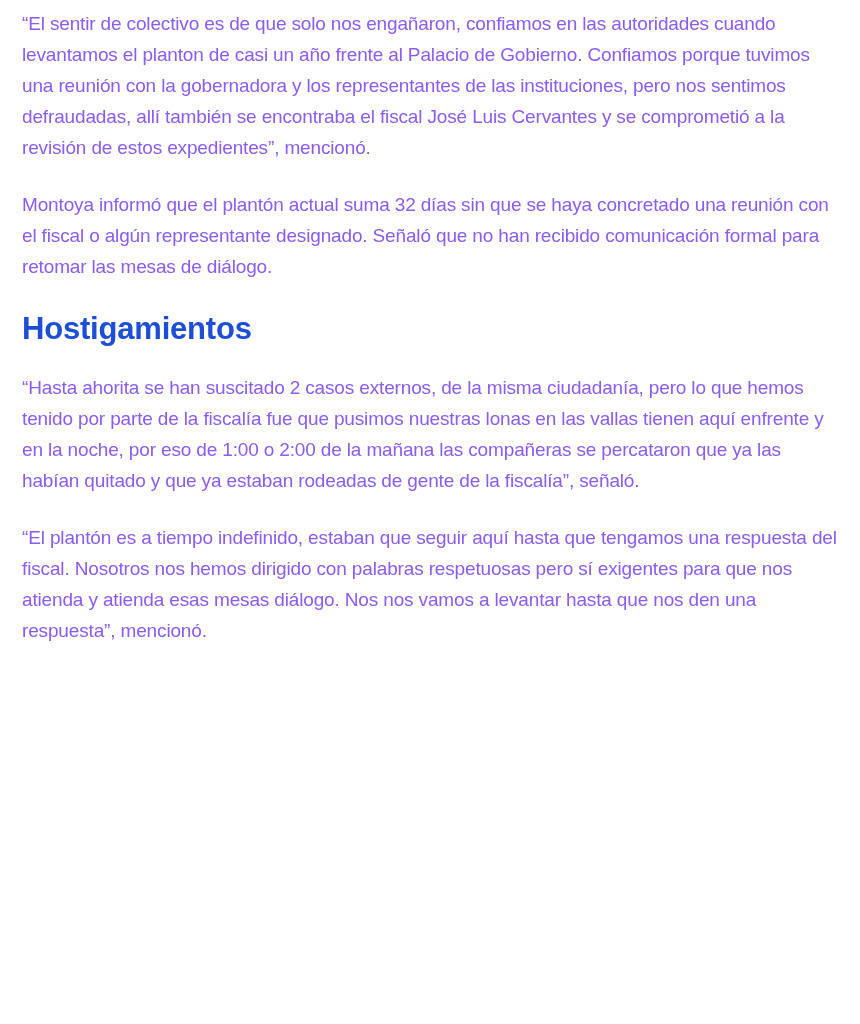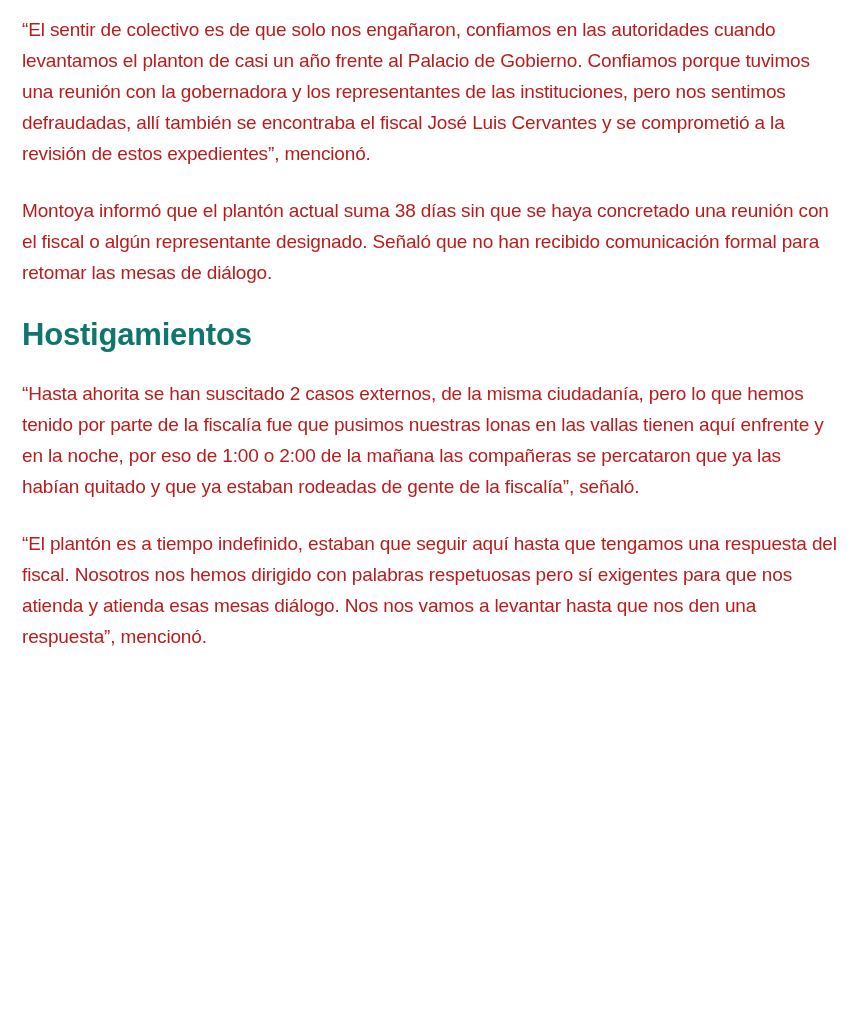--- a/index.html
+++ b/index.html
@@ -10,43 +10,43 @@
     width: 860px;
     height: 1024px;
     overflow: hidden;
   }
   .article {
     width: 860px;
     padding: 6px 22px 0 22px;
     font-family: "Liberation Sans", "DejaVu Sans", sans-serif;
   }
   .article p {
-    margin: 8px 0 26px 0;
+    margin: 2px 0 26px 0;
     font-size: 19px;
     line-height: 31px;
     letter-spacing: -0.15px;
-    color: #b91c1c;
+    color: #8b5cf6;
     font-weight: 400;
   }
   .article h2 {
     margin: 20px 0 22px 0;
     font-size: 31px;
     line-height: 42px;
     letter-spacing: -0.2px;
-    color: #0f766e;
+    color: #1d4ed8;
     font-weight: 700;
   }
 </style>
 </head>
 <body>
 
 <article class="article">
   <p>“El sentir de colectivo es de que solo nos engañaron, confiamos en las autoridades cuando levantamos el planton de casi un año frente al Palacio de Gobierno. Confiamos porque tuvimos una reunión con la gobernadora y los representantes de las instituciones, pero nos sentimos defraudadas, allí también se encontraba el fiscal José Luis Cervantes y se comprometió a la revisión de estos expedientes”, mencionó.</p>
 
-  <p>Montoya informó que el plantón actual suma 38 días sin que se haya concretado una reunión con el fiscal o algún representante designado. Señaló que no han recibido comunicación formal para retomar las mesas de diálogo.</p>
+  <p>Montoya informó que el plantón actual suma 32 días sin que se haya concretado una reunión con el fiscal o algún representante designado. Señaló que no han recibido comunicación formal para retomar las mesas de diálogo.</p>
 
 
   <h2>Hostigamientos</h2>
 
 
   <p>“Hasta ahorita se han suscitado 2 casos externos, de la misma ciudadanía, pero lo que hemos tenido por parte de la fiscalía fue que pusimos nuestras lonas en las vallas tienen aquí enfrente y en la noche, por eso de 1:00 o 2:00 de la mañana las compañeras se percataron que ya las habían quitado y que ya estaban rodeadas de gente de la fiscalía”, señaló.</p>
 
 
   <p>“El plantón es a tiempo indefinido, estaban que seguir aquí hasta que tengamos una respuesta del fiscal. Nosotros nos hemos dirigido con palabras respetuosas pero sí exigentes para que nos atienda y atienda esas mesas diálogo. Nos nos vamos a levantar hasta que nos den una respuesta”, mencionó.</p>
 </article>

